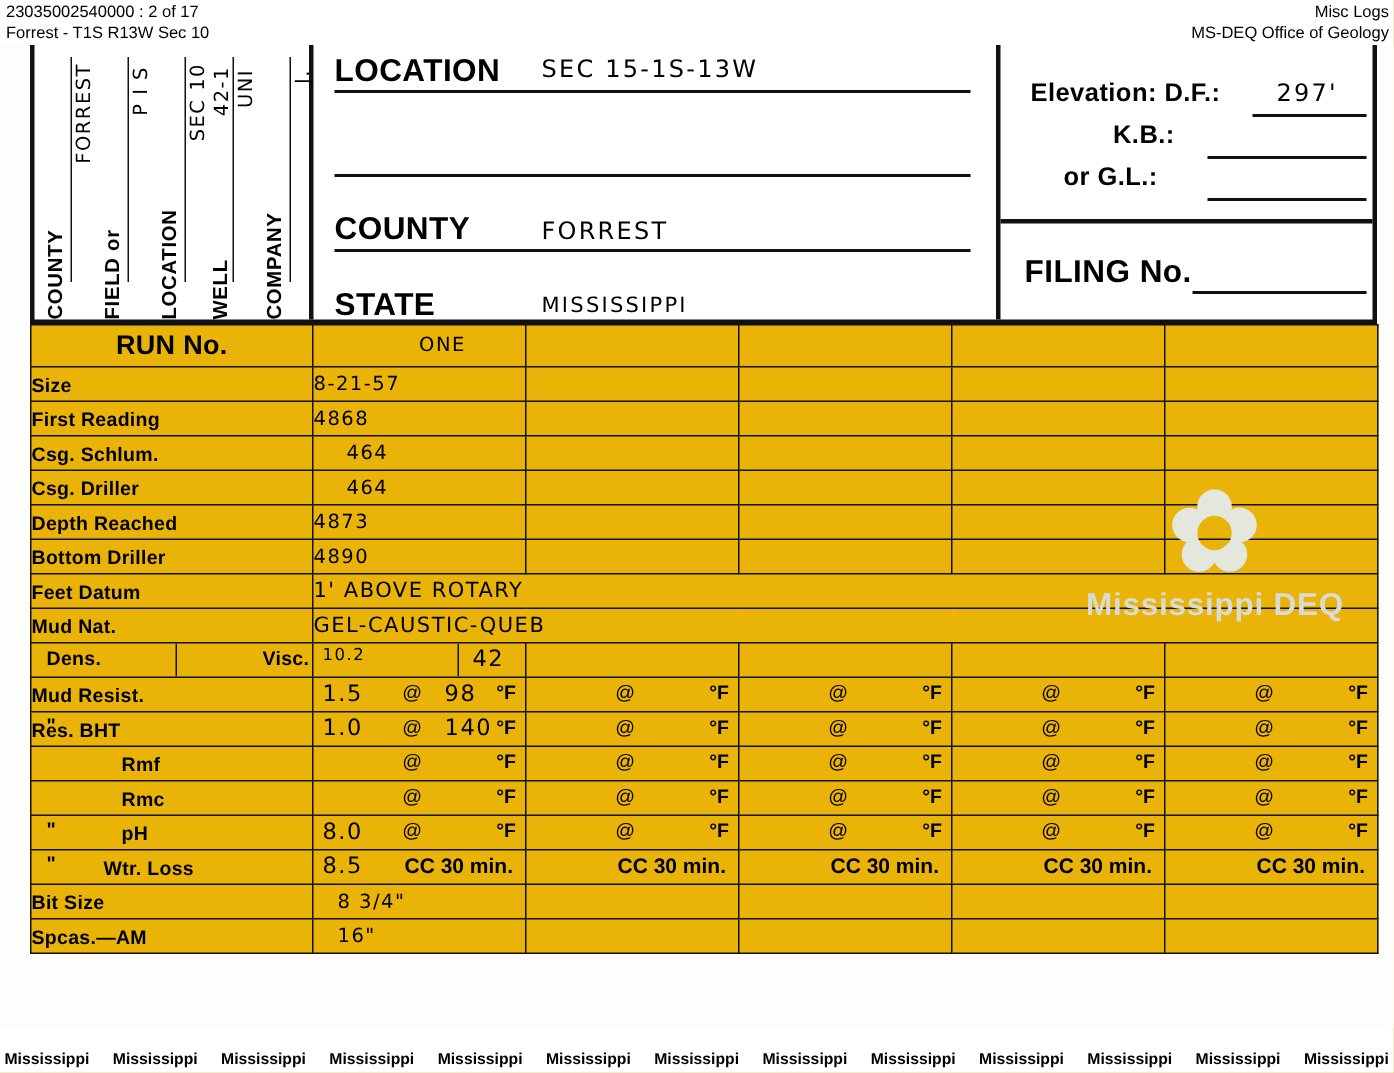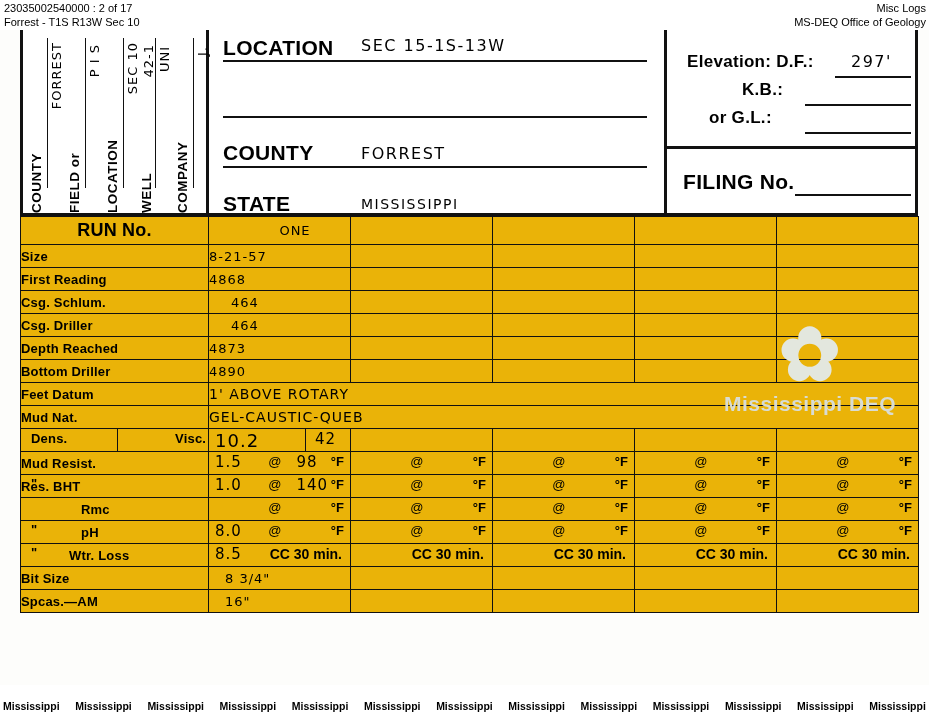--- a/index.html
+++ b/index.html
@@ -243,21 +243,21 @@
     font-weight: bold;
   }
   .ccell .num1 {
     position: absolute;
     left: 6px; top: 1px;
     font-family: "DejaVu Sans", sans-serif;
     font-size: 15px;
     letter-spacing: 1px;
   }
   .dv { position: relative; }
-  .dv .d1 { position: absolute; left: 6px; top: 1px; font-family: "DejaVu Sans", sans-serif; font-size:18px; letter-spacing:1px;}
+  .dv .d1 { position: absolute; left: 6px; top: 1px; font-family: "DejaVu Sans", sans-serif; font-size:11px; letter-spacing:1px;}
   .dv .d2 { position: absolute; left: 106px; top: 1px; font-family: "DejaVu Sans", sans-serif; font-size:15px; letter-spacing:1px;}
   .dv .vline2 { position:absolute; left: 96px; top:0; width:1px; height:100%; background:#111; }
   .lbl-split { position: relative; }
   .lbl-split .vline3 { position:absolute; left: 96px; top:0; width:1px; height:100%; background:#111; }
   .lbl-split .a { position:absolute; left:10px; top:2px; }
   .lbl-split .b { position:absolute; left:106px; top:2px;margin-left:48px; }
 
   
   .bot-strip {
     position: absolute;
@@ -497,20 +497,43 @@
         <td class="rcell">
           <span class="at">@</span>
           <span class="deg">°F</span>
         </td>
         <td class="rcell">
           <span class="at">@</span>
           <span class="deg">°F</span>
         </td>
       </tr>
 
+      <tr>
+        <td class="lbl" style="padding-left:60px;">Rmf</td>
+        <td class="rcell">
+          <span class="at">@</span>
+          <span class="deg">°F</span>
+        </td>
+        <td class="rcell">
+          <span class="at">@</span>
+          <span class="deg">°F</span>
+        </td>
+        <td class="rcell">
+          <span class="at">@</span>
+          <span class="deg">°F</span>
+        </td>
+        <td class="rcell">
+          <span class="at">@</span>
+          <span class="deg">°F</span>
+        </td>
+        <td class="rcell">
+          <span class="at">@</span>
+          <span class="deg">°F</span>
+        </td>
+      </tr>
 
       <tr>
         <td class="lbl" style="padding-left:60px;">Rmc</td>
         <td class="rcell">
           <span class="at">@</span>
           <span class="deg">°F</span>
         </td>
         <td class="rcell">
           <span class="at">@</span>
           <span class="deg">°F</span>

